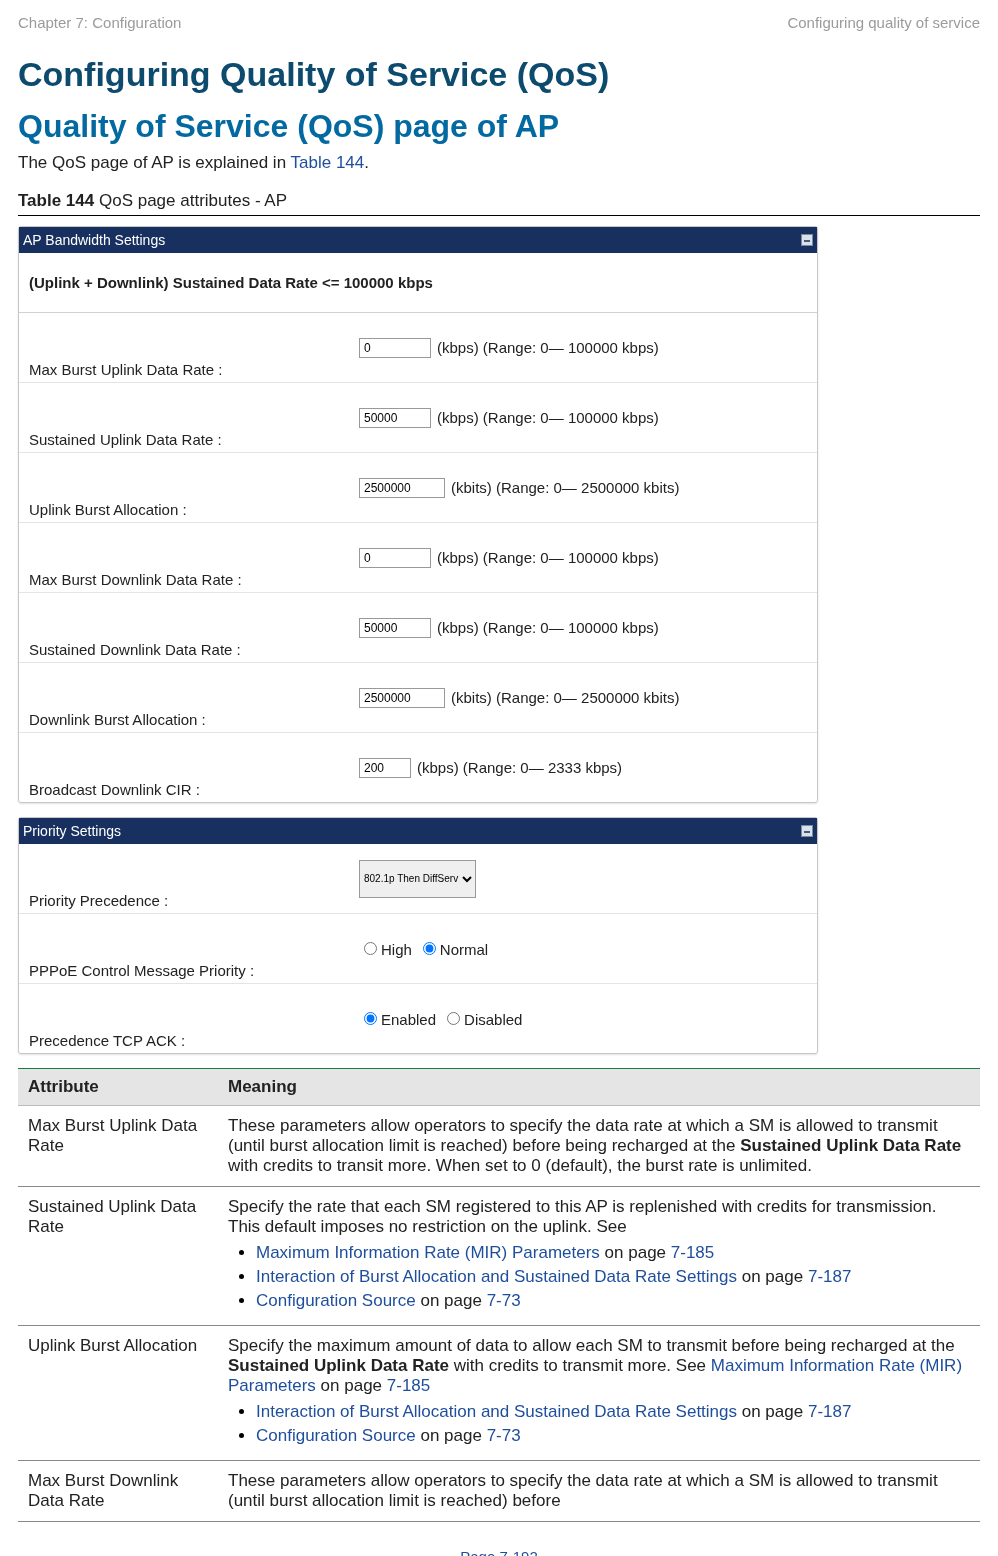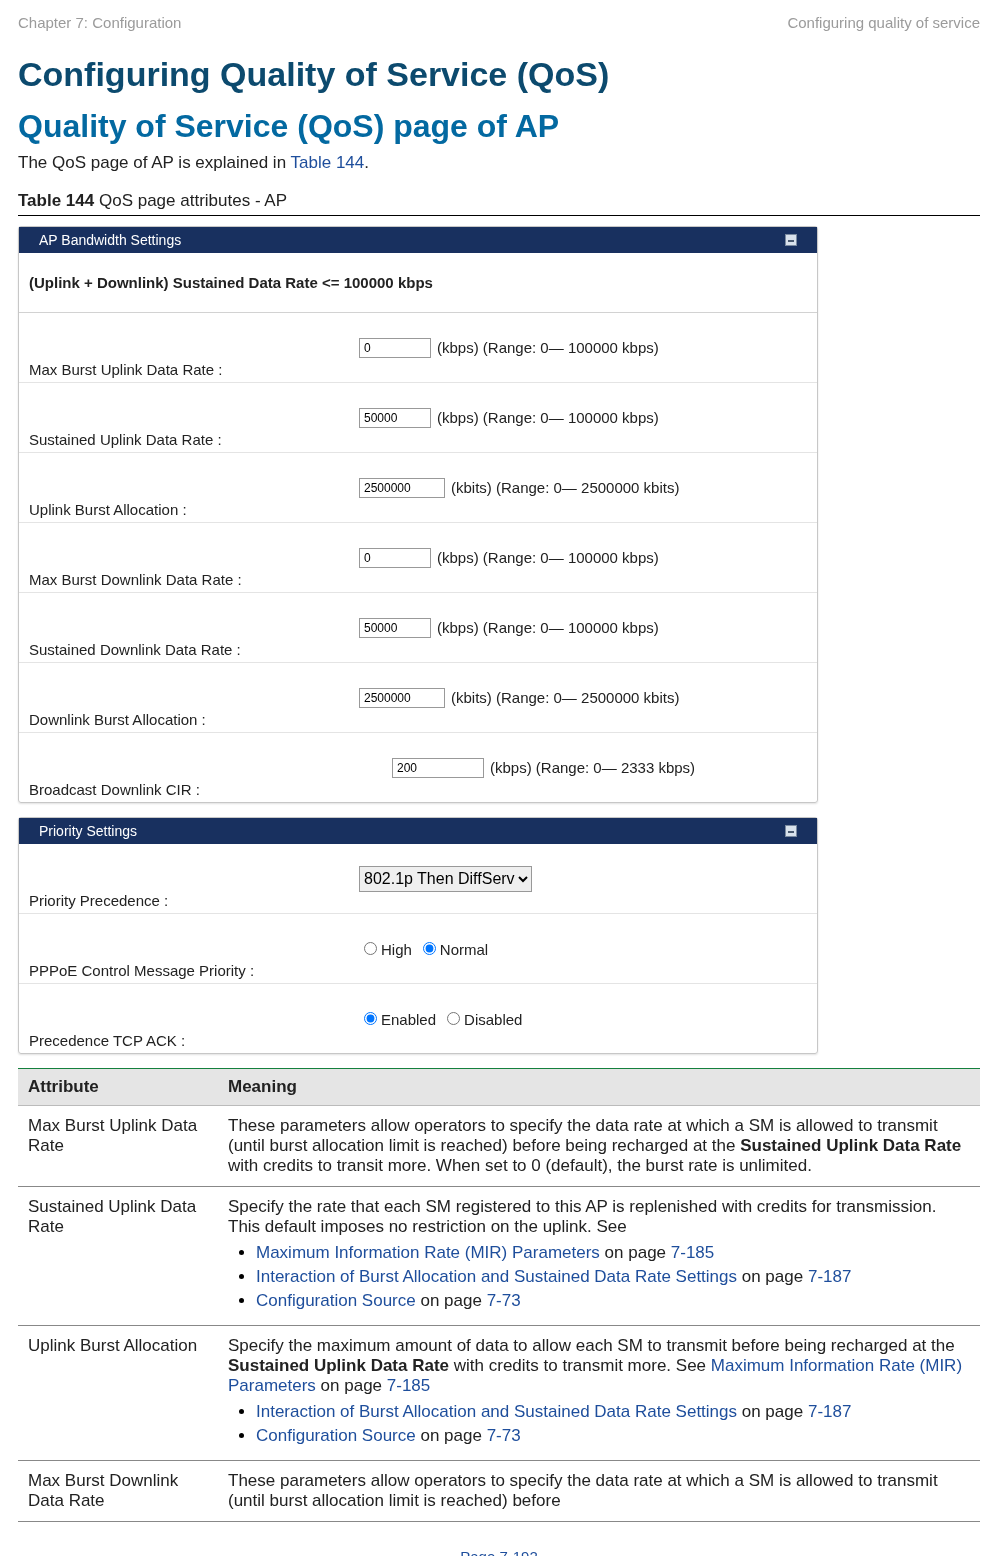--- a/index.html
+++ b/index.html
@@ -46,21 +46,21 @@
     border-radius: 3px;
     box-shadow: 0 1px 2px rgba(0,0,0,.12);
     width: 800px;
     margin: 6px 0 14px 0;
     font-family: Helvetica, Arial, sans-serif;
   }
   .panel-header {
     background: #18305f;
     color: #fff;
     font-size: 14px;
-    padding: 5px 20px;
+    padding: 5px 4px;
     display: flex;
     justify-content: space-between;
     align-items: center;
   }
   .panel-header .collapse-box {
     width: 12px; height: 12px;
     background: #d9e2ec;
     border: 1px solid #7a8aa0;
     position: relative;
   }
@@ -84,22 +84,22 @@
     font-size: 15px;
   }
   .panel-row:last-child { border-bottom: none; }
   .panel-row .label { width: 330px; margin-top: 44px; }
   .panel-row .value { display: flex; align-items: center; gap: 6px; }
   .panel-row input[type="text"] {
     font-family: Arial; font-size: 12px;
     border: 1px solid #999; height: 20px; padding: 0 4px;
   }
   .panel-row select {
-    font-family: Arial; font-size: 16px;
-    border: 1px solid #999; height: 26px;
+    font-family: Arial; font-size: 10px;
+    border: 1px solid #999; height: 38px;
   }
   .radio-stack label { display: block; font-size: 15px; padding: 1px 0; }
   .radio-stack input { margin-right: 4px; }
 
   
   table.attr-table {
     width: 100%;
     border-collapse: collapse;
     font-size: 17px;
     margin-top: 4px;
@@ -196,21 +196,21 @@
       <div class="panel-row">
         <span class="label">Downlink Burst Allocation :</span>
         <span class="value">
           <input type="text" value="2500000" style="width: 86px;">
           <span>(kbits) (Range: 0— 2500000 kbits)</span>
         </span>
       </div>
       <div class="panel-row">
         <span class="label">Broadcast Downlink CIR :</span>
         <span class="value">
-          <input type="text" value="200" style="width: 92px; margin-left: 33px;">
+          <input type="text" value="200" style="width: 52px;">
           <span>(kbps) (Range: 0— 2333 kbps)</span>
         </span>
       </div>
     </div>
 </div>
 
 <div class="panel">
   <div class="panel-header">
     <span>Priority Settings</span>
     <span class="collapse-box"></span>

